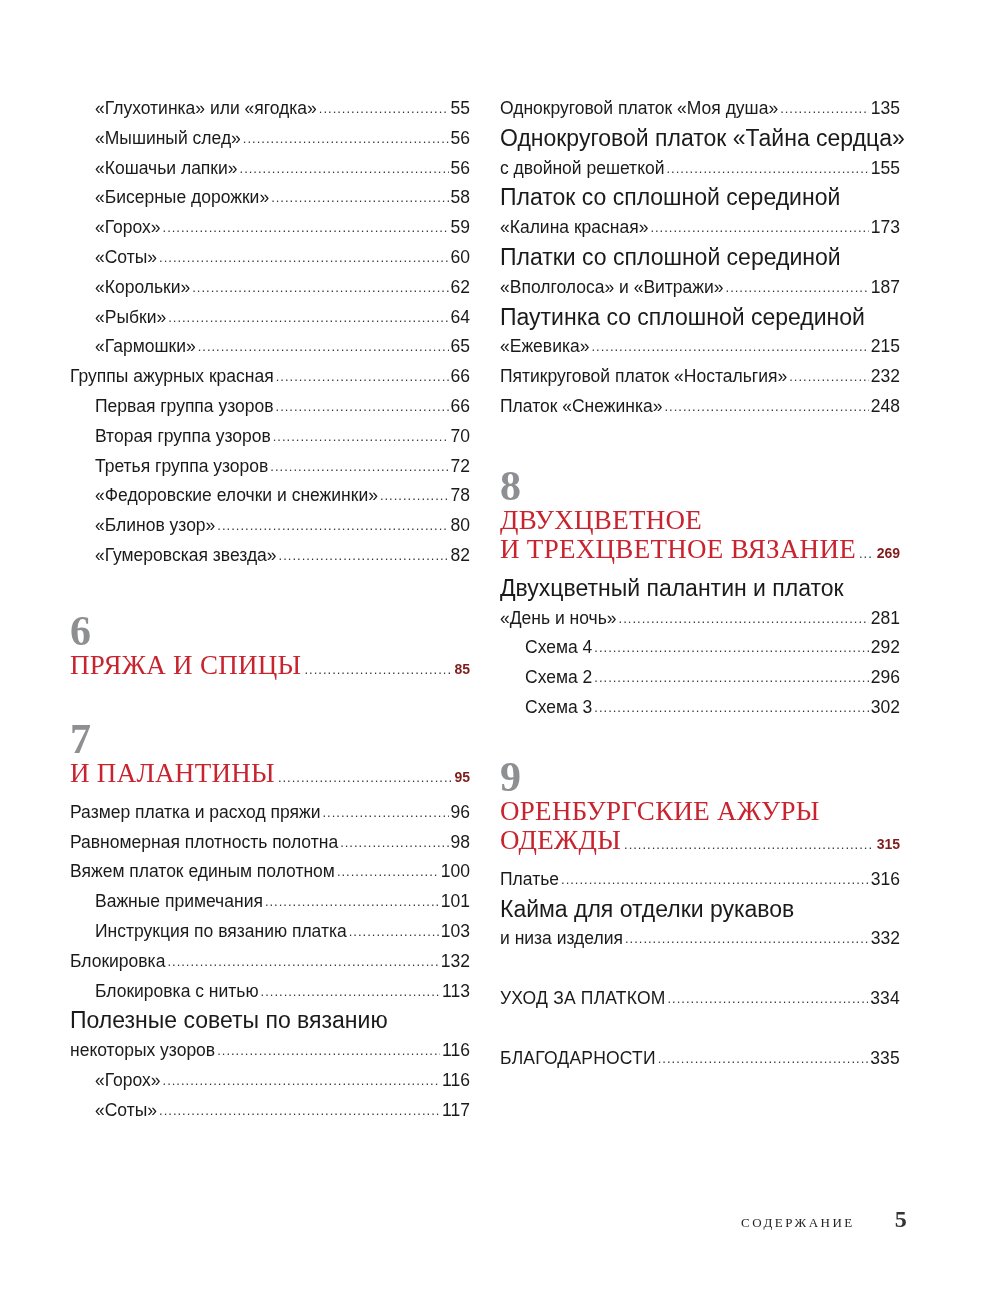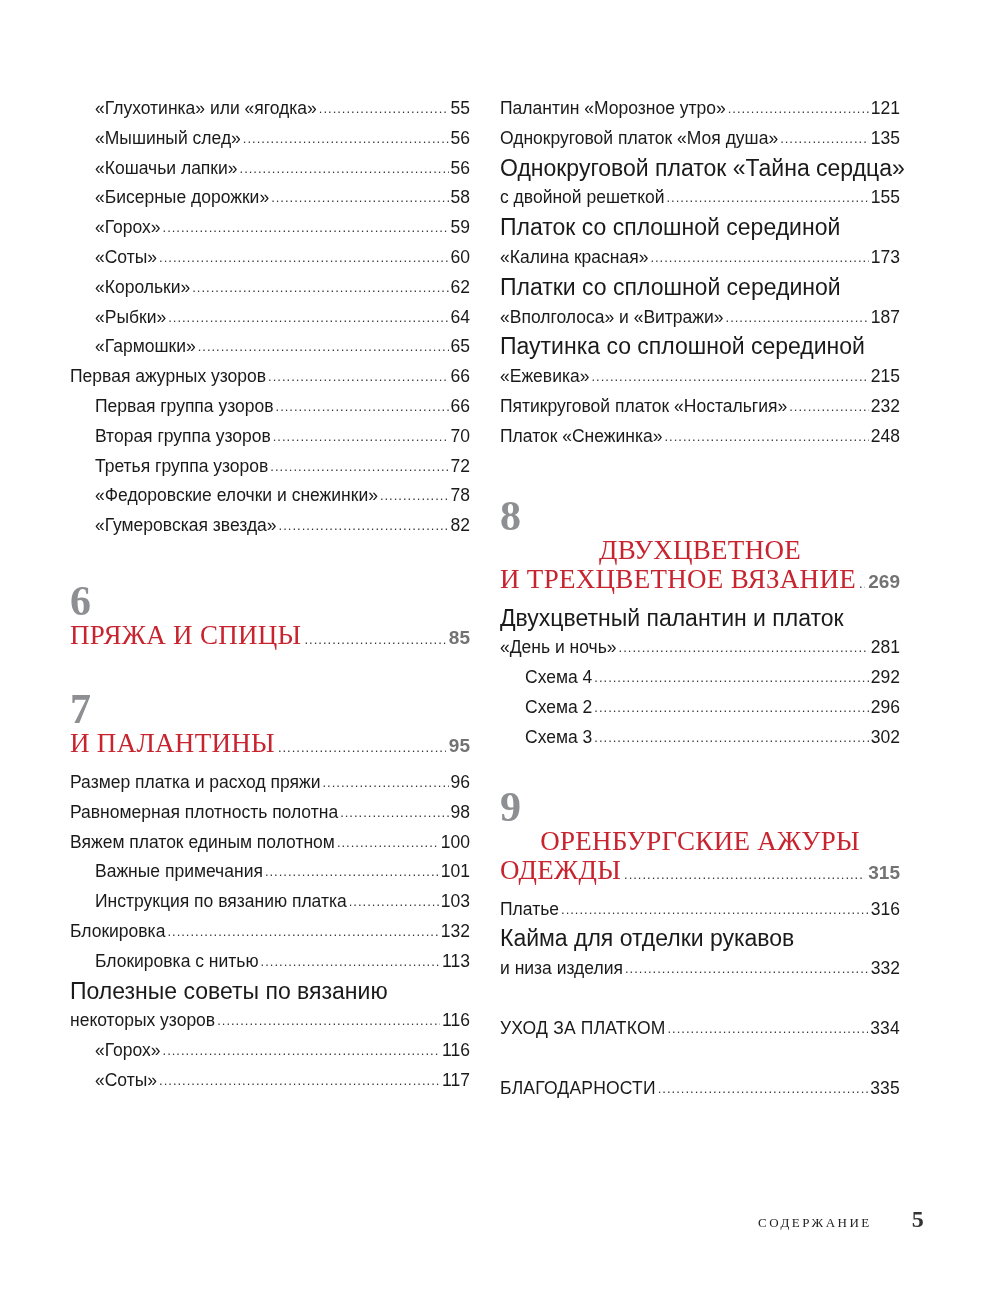--- a/index.html
+++ b/index.html
@@ -31,37 +31,36 @@
 
   .chapter { margin-top: 0; }
   .chapter .num {
     font-family: "Liberation Serif", "DejaVu Serif", serif; font-weight: bold;
     color: #8d8f93; font-size: 42px; line-height: 40px; height: 40px;
   }
   .chapter .title-line {
     font-family: "Liberation Serif", "DejaVu Serif", serif; color: #c8242f;
     font-size: 27px; line-height: 29px; height: 29px; white-space: nowrap;
     letter-spacing: 0.3px;
-    text-align: center;
   }
   .chapter .title-row { display: flex; align-items: baseline; }
   .chapter .title-row .dots {
     flex: 1 1 auto; overflow: hidden; margin: 0 3px; color: #333;
     font-family: "Liberation Sans", sans-serif; font-size: 13px; letter-spacing: 1px;
   }
   .chapter .title-row .dots::before {
     content: "....................................................................................................................................................................";
   }
   .chapter .title-row .p {
-    font-family: "Liberation Sans", sans-serif; font-weight: bold; color: #737373;
-    font-size: 19px;
+    font-family: "Liberation Sans", sans-serif; font-weight: bold; color: #7f1d1d;
+    font-size: 14px;
   }
 
   .footer {
-    position: absolute; top: 1206px; left: 758px; display: flex; align-items: baseline;
+    position: absolute; top: 1206px; left: 741px; display: flex; align-items: baseline;
   }
   .footer .label {
     font-family: "Liberation Serif", "DejaVu Serif", serif; font-size: 13px;
     letter-spacing: 2.5px; color: #222;
   }
   .footer .pnum {
     font-family: "Liberation Serif", "DejaVu Serif", serif; font-weight: bold;
     font-size: 24px; margin-left: 40px; color: #333;
   }
 </style>
@@ -109,21 +108,21 @@
         <span class="t">«Рыбки»</span>
         <span class="dots"></span>
         <span class="p">64</span>
       </div>
       <div class="row l2">
         <span class="t">«Гармошки»</span>
         <span class="dots"></span>
         <span class="p">65</span>
       </div>
       <div class="row">
-        <span class="t">Первая ажурных узоров</span>
+        <span class="t">Группы ажурных красная</span>
         <span class="dots"></span>
         <span class="p">66</span>
       </div>
       <div class="row l2">
         <span class="t">Первая группа узоров</span>
         <span class="dots"></span>
         <span class="p">66</span>
       </div>
       <div class="row l2">
         <span class="t">Вторая группа узоров</span>
@@ -132,20 +131,25 @@
       </div>
       <div class="row l2">
         <span class="t">Третья группа узоров</span>
         <span class="dots"></span>
         <span class="p">72</span>
       </div>
       <div class="row l2">
         <span class="t">«Федоровские елочки и снежинки»</span>
         <span class="dots"></span>
         <span class="p">78</span>
+      </div>
+      <div class="row l2">
+        <span class="t">«Блинов узор»</span>
+        <span class="dots"></span>
+        <span class="p">80</span>
       </div>
       <div class="row l2">
         <span class="t">«Гумеровская звезда»</span>
         <span class="dots"></span>
         <span class="p">82</span>
       </div>
     </div>
 
   <div class="chapter" style="margin-top:40px">
     <div class="num">6</div>
@@ -214,25 +218,20 @@
           <span class="t">«Соты»</span>
           <span class="dots"></span>
           <span class="p">117</span>
         </div>
       </div>
   </div>
 </div>
 
 <div class="col right">
   <div id="right-part1">
-      <div class="row">
-        <span class="t">Палантин «Морозное утро»</span>
-        <span class="dots"></span>
-        <span class="p">121</span>
-      </div>
       <div class="row">
         <span class="t">Однокруговой платок «Моя душа»</span>
         <span class="dots"></span>
         <span class="p">135</span>
       </div>
       <div class="line-only">Однокруговой платок «Тайна сердца»</div>
       <div class="row">
         <span class="t">с двойной решеткой</span>
         <span class="dots"></span>
         <span class="p">155</span>

